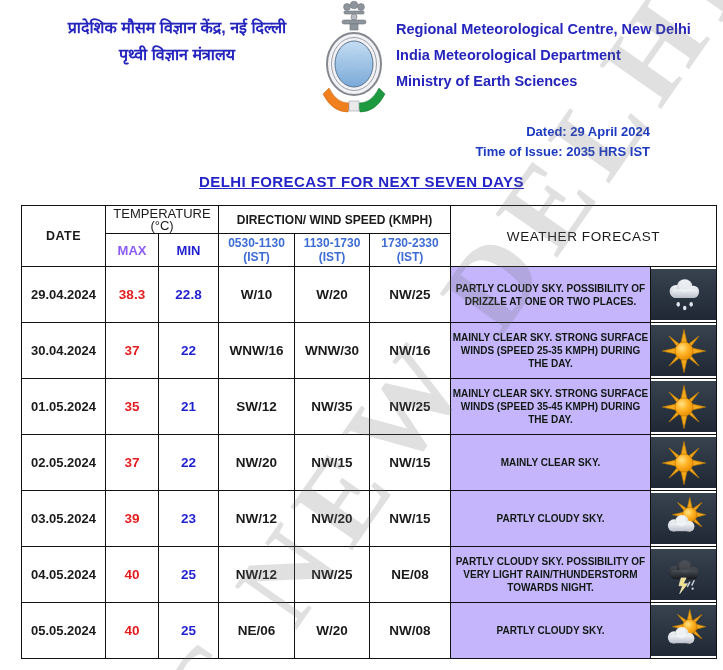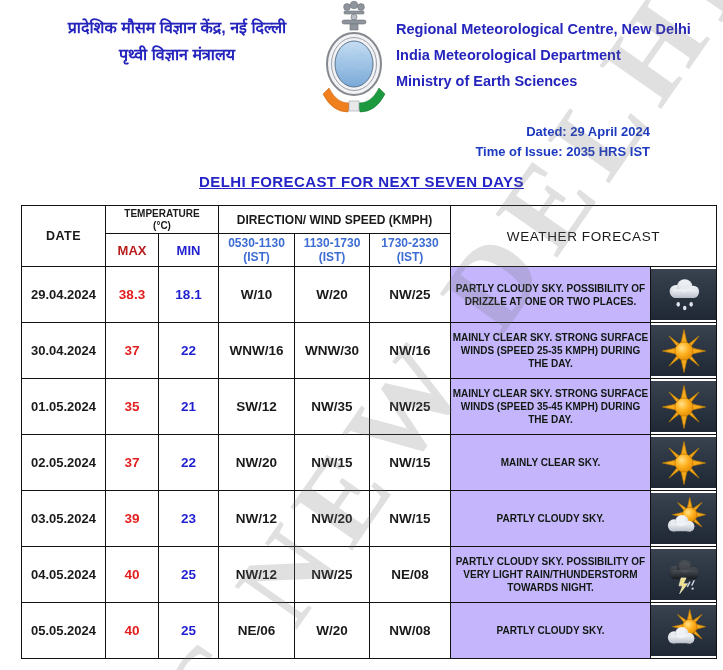--- a/index.html
+++ b/index.html
@@ -31,24 +31,24 @@
   
   table.fx{
     position:absolute;left:21px;top:205px;border-collapse:collapse;
     table-layout:fixed;background:#fff;
   }
   table.fx th,table.fx td{
     border:1.6px solid #111;text-align:center;vertical-align:middle;
     padding:0;overflow:hidden;
   }
   th.h-date{font-size:12.5px;font-weight:bold;color:#1a1a1a;letter-spacing:.5px;}
-  th.h-temp{font-size:10px;font-weight:bold;color:#1a1a1a;line-height:12px;height:27px;}
+  th.h-temp{font-size:13px;font-weight:normal;color:#1a1a1a;line-height:12px;height:27px;}
   th.h-wind{font-size:12px;font-weight:bold;color:#1a1a1a;}
   th.h-fc{font-size:13.5px;font-weight:normal;color:#1a1a1a;letter-spacing:.6px;}
-  th.h-max{color:#b91c1c;font-size:13px;font-weight:bold;height:32px;}
+  th.h-max{color:#8b5cf6;font-size:13px;font-weight:bold;height:32px;}
   th.h-min{color:#1f1fd0;font-size:13px;font-weight:bold;}
   th.h-slot{color:#3c6cd4;font-size:12px;font-weight:bold;line-height:14px;}
   tbody td{height:55px;}
   td.c-date{font-size:13px;font-weight:bold;color:#1a1a1a;}
   td.c-max{font-size:13.5px;font-weight:bold;color:#e31e1e;}
   td.c-min{font-size:13.5px;font-weight:bold;color:#1f1fd0;}
   td.c-wind{font-size:13.5px;font-weight:bold;color:#1a1a1a;}
   td.c-fc{
     background:#c4b5fd;font-size:10px;font-weight:bold;color:#101810;
     line-height:13px;padding:2px 8px;
@@ -246,21 +246,21 @@
         <th class="h-slot">
           <div>1730-2330</div>
           <div>(IST)</div>
         </th>
       </tr>
     </thead>
     <tbody>
   <tr>
     <td class="c-date">29.04.2024</td>
     <td class="c-max">38.3</td>
-    <td class="c-min">18.1</td>
+    <td class="c-min">22.8</td>
     <td class="c-wind">W/10</td>
     <td class="c-wind">W/20</td>
     <td class="c-wind">NW/25</td>
     <td class="c-fc">PARTLY CLOUDY SKY. POSSIBILITY OF DRIZZLE AT ONE OR TWO PLACES.</td>
     <td class="c-icon">
       <div class="iconbox">
         <svg width="46" height="46">
                 <use href="#icon-cloud-drizzle"></use>
               </svg>
       </div>

